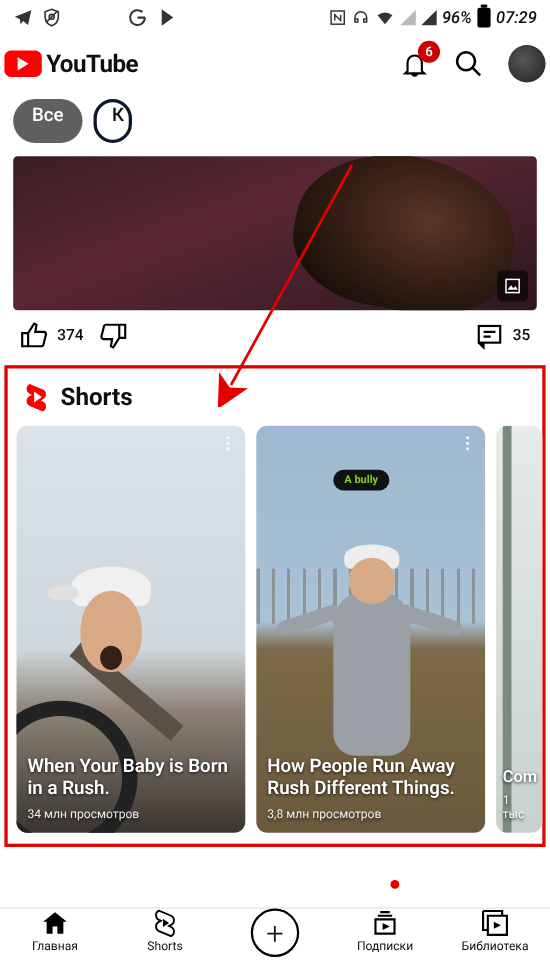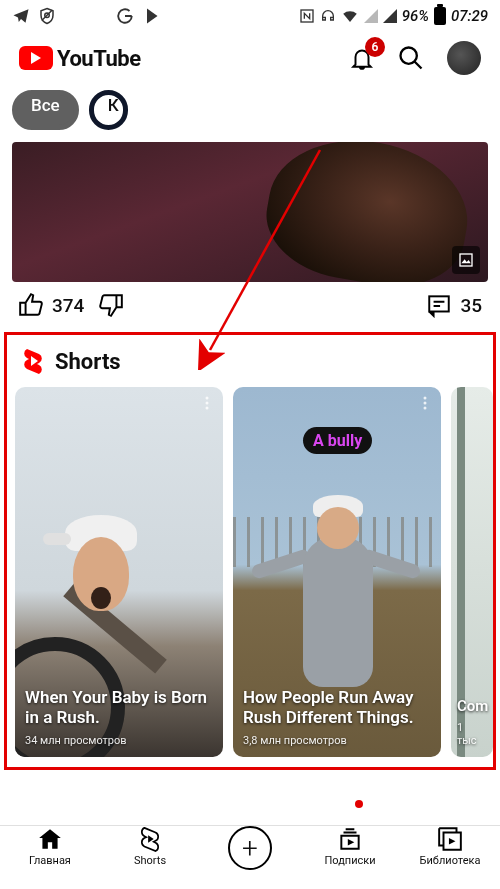--- a/index.html
+++ b/index.html
@@ -9,41 +9,41 @@
 .status { height: 32px; display: flex; align-items: center; padding: 0 12px; font-size: 15px; font-weight: 500; }
 .status-left { display: flex; gap: 8px; }
 .status-right { margin-left: auto; display: flex; align-items: center; gap: 5px; font-style: italic; }
 .status .ico { width: 18px; height: 18px; }
 .signal-tri { width: 0; height: 0; border-style: solid; border-width: 0 0 14px 14px; border-color: transparent transparent #333 transparent; opacity: .35; }
 .signal-tri.full { opacity: 1; }
 .batt { width: 12px; height: 18px; background: #000; border-radius: 2px; position: relative; }
 .batt::before { content: ""; position: absolute; top: -3px; left: 3px; width: 6px; height: 3px; background: #000; border-radius: 1px; }
 
 
-.header { height: 52px; display: flex; align-items: center; padding: 0 19px; gap: 18px; }
+.header { height: 52px; display: flex; align-items: center; padding: 0 4px; gap: 18px; }
 .logo { display: flex; align-items: center; gap: 4px; font-weight: 700; font-size: 22px; letter-spacing: -.5px; }
 .logo-mark { width: 34px; height: 24px; background: #ff0000; border-radius: 6px; display: flex; align-items: center; justify-content: center; }
 .logo-mark::after { content: ""; border-left: 10px solid #fff; border-top: 6px solid transparent; border-bottom: 6px solid transparent; }
 .header-right { margin-left: auto; display: flex; align-items: center; gap: 22px; }
 .bell { position: relative; }
 .badge { position: absolute; top: -8px; right: -10px; background: #cc0000; color: #fff; font-size: 12px; font-weight: 600; width: 20px; height: 20px; border-radius: 10px; display: flex; align-items: center; justify-content: center; }
 .avatar { width: 34px; height: 34px; border-radius: 50%; background: radial-gradient(circle at 40% 40%, #555, #222); }
 
 
 .chips { display: flex; gap: 10px; padding: 6px 12px; overflow: hidden; }
-.chip { flex: none; height: 40px; padding: 0 14px; border-radius: 20px; display: flex; align-items: flex-start; gap: 8px; font-size: 17px; font-weight: 500; border: 5px solid #0f172a; background: #fff; }
+.chip { flex: none; height: 40px; padding: 12px 14px; border-radius: 20px; display: flex; align-items: flex-end; gap: 8px; font-size: 17px; font-weight: 500; border: 3px solid #0f172a; background: #fff; }
 .chip.active { background: #606060; color: #fff; border-color: #606060; }
 
 
 .thumb { margin: 6px 12px 0; position: relative; height: 140px; border-radius: 4px; overflow: hidden; background: linear-gradient(160deg, #3a1d24 0%, #5a2734 40%, #2d1820 100%); }
 .hair { position: absolute; right: 20px; top: 0; width: 200px; height: 140px; background: radial-gradient(ellipse at 60% 40%, #5a3628 0%, #3a2218 40%, #1a1008 80%); border-radius: 50% 50% 40% 40%; transform: rotate(10deg); }
 .overlay-ico { position: absolute; bottom: 8px; right: 8px; width: 28px; height: 28px; background: rgba(0,0,0,.6); border-radius: 4px; display: flex; align-items: center; justify-content: center; }
 
 
-.engage { margin: 10px 18px 14px; display: flex; align-items: flex-start; gap: 14px; font-size: 19px; font-weight: 500; }
+.engage { margin: 10px 18px 14px; display: flex; align-items: flex-start; gap: 14px; font-size: 14px; font-weight: 500; }
 .engage .item { display: flex; align-items: center; gap: 8px; }
 .engage .right { margin-left: auto; }
 
 
 .arrow-svg { position: absolute; left: 190px; top: 140px; width: 140px; height: 230px; pointer-events: none; }
 
 
 .shelf { margin: 6px 4px; border: 3px solid #e30000; padding: 8px 8px 10px; }
 .shelf-head { display: flex; align-items: center; gap: 10px; padding: 4px 6px 12px; font-size: 22px; font-weight: 700; }
 .shorts-logo { width: 24px; height: 28px; }
@@ -57,21 +57,21 @@
 
 .c1 { background: linear-gradient(#dce3e8 0%, #cfd7dc 55%, #8d8275 70%, #3b3530 100%); }
 .c1 .face { position: absolute; left: 58px; top: 150px; width: 56px; height: 74px; background: #d9a884; border-radius: 50% 50% 46% 46%; }
 .c1 .mouth { position: absolute; left: 76px; top: 200px; width: 20px; height: 22px; background: #332018; border-radius: 50%; }
 .c1 .cap { position: absolute; left: 50px; top: 128px; width: 72px; height: 36px; background: #f0f0f0; border-radius: 50% 50% 10px 10px; }
 .c1 .cap::after { content: ""; position: absolute; left: -22px; top: 18px; width: 28px; height: 12px; background: #e0e0e0; border-radius: 6px; }
 .c1 .wheel { position: absolute; left: -30px; bottom: -20px; width: 140px; height: 140px; border: 14px solid #222; border-radius: 50%; }
 .c1 .belt { position: absolute; left: 40px; top: 232px; width: 120px; height: 18px; background: #5a5046; transform: rotate(40deg); }
 
 .c2 { background: linear-gradient(#9db8d0 0%, #a9c2d6 48%, #7c6a48 55%, #6a5a3c 100%); }
-.c2 .bubble { position: absolute; left: 70px; top: 40px; background: #111; color: #d946ef; padding: 4px 10px; border-radius: 14px; font-size: 16px; font-weight: 700; }
+.c2 .bubble { position: absolute; left: 70px; top: 40px; background: #111; color: #84cc16; padding: 4px 10px; border-radius: 14px; font-size: 10px; font-weight: 700; }
 .c2 .body { position: absolute; left: 70px; top: 150px; width: 70px; height: 150px; background: #9aa0a6; border-radius: 30px 30px 20px 20px; }
 .c2 .head { position: absolute; left: 84px; top: 120px; width: 42px; height: 42px; background: #d8aa86; border-radius: 50%; }
 .c2 .cap2 { position: absolute; left: 80px; top: 108px; width: 50px; height: 22px; background: #eee; border-radius: 50% 50% 6px 6px; }
 .c2 .arm { position: absolute; top: 170px; width: 60px; height: 14px; background: #9aa0a6; border-radius: 8px; }
 .c2 .arm.l { left: 18px; transform: rotate(-18deg); }
 .c2 .arm.r { left: 128px; transform: rotate(18deg); }
 .c2 .trees { position: absolute; top: 130px; left: 0; right: 0; height: 50px; background: repeating-linear-gradient(90deg, #5a4020 0 3px, transparent 3px 14px); opacity: .35; }
 
 .c3 { background: linear-gradient(#e6ece8, #c8d2cc); }
 .c3 .stripe { position: absolute; left: 6px; top: 0; width: 8px; height: 100%; background: #7a8a80; }

